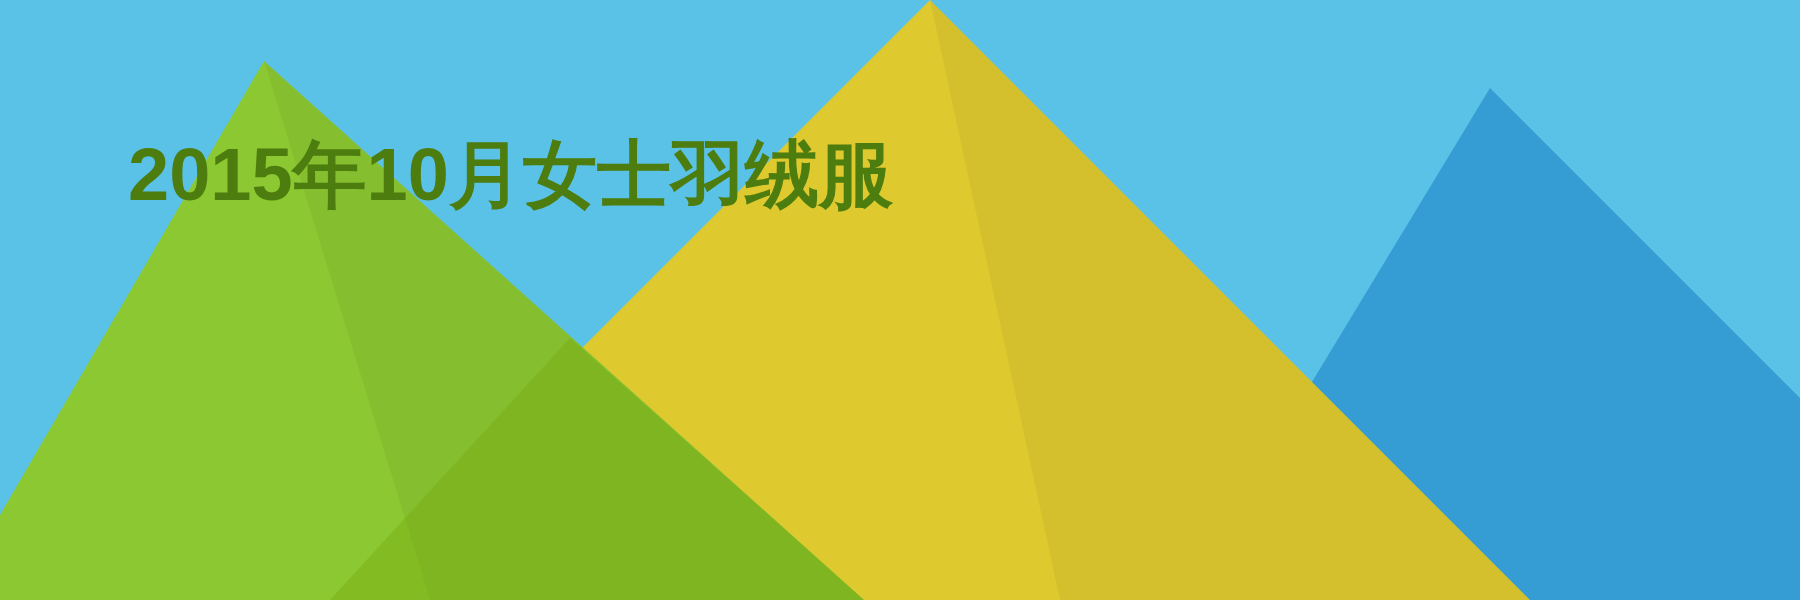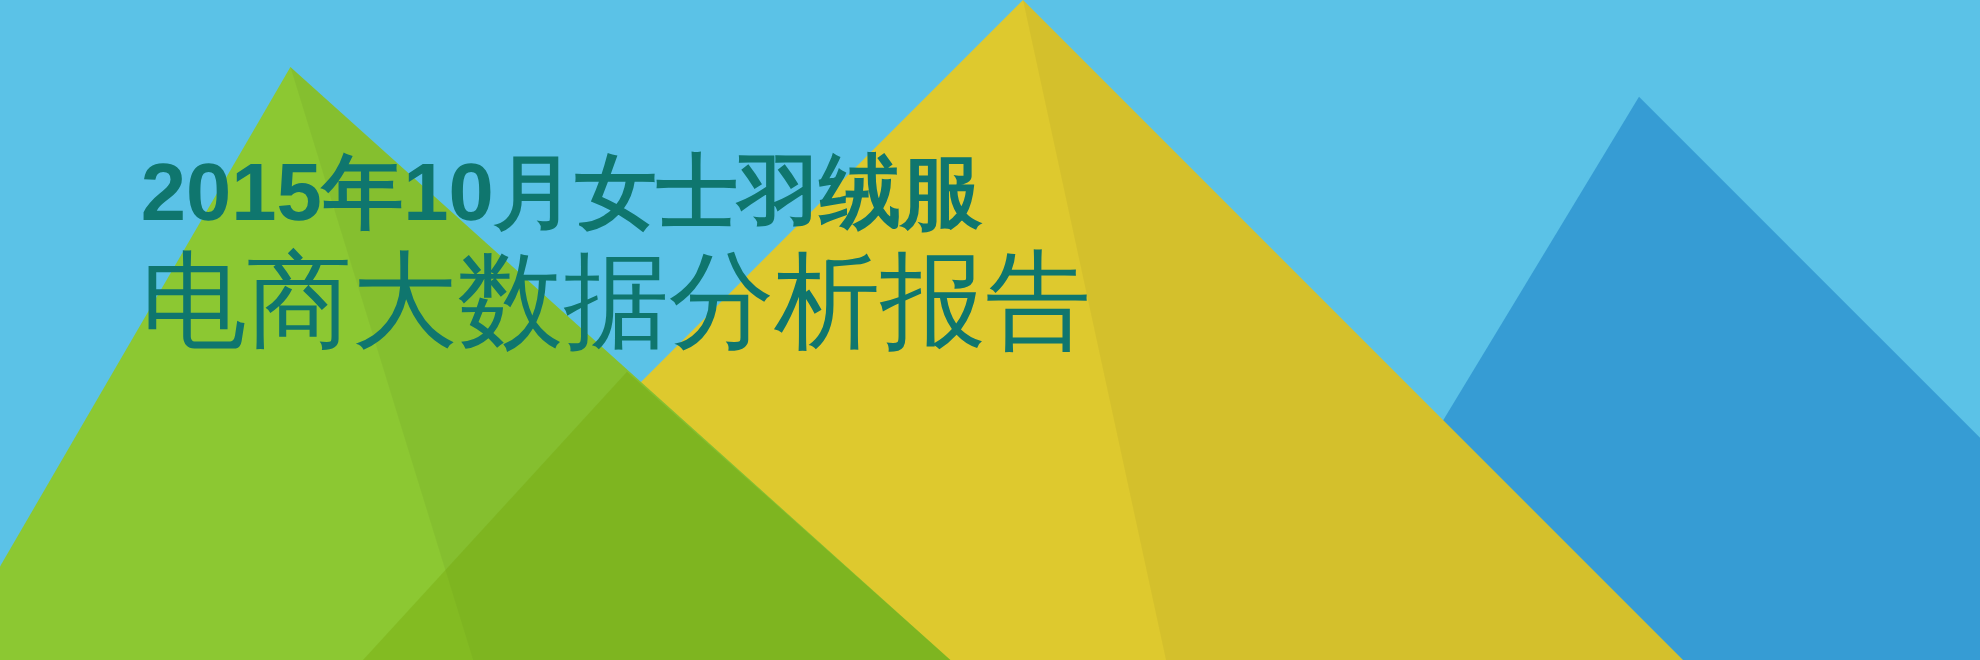--- a/index.html
+++ b/index.html
@@ -23,21 +23,21 @@
     display: block;
   }
   #title-block {
     position: absolute;
     left: 128px;
     top: 132px;
     z-index: 10;
     pointer-events: none;
   }
   .title-line {
-    color: #0f766e;
+    color: #4d7c0f;
     white-space: nowrap;
     letter-spacing: 0px;
   }
   #title-line-1 {
     font-size: 74px;
     font-weight: bold;
     line-height: 86px;
     margin: 0 0 4px 0;
   }
   #title-line-2 {
@@ -67,16 +67,15 @@
     <polygon points="264,61 864,600 0,600 0,515" fill="#8CC832"></polygon>
 
     <polygon points="264,61 864,600 430,600" fill="#000000" opacity="0.045"></polygon>
 
     <polygon points="570,338 864,600 330,600" fill="#6FA000" opacity="0.30"></polygon>
 
   </svg>
 
   <div id="title-block">
     <div class="title-line" id="title-line-1">2015年10月女士羽绒服</div>
-    <div class="title-line" id="title-line-2">电商大数据分析报告</div>
   </div>
 
 </div>
 
 </body></html>

